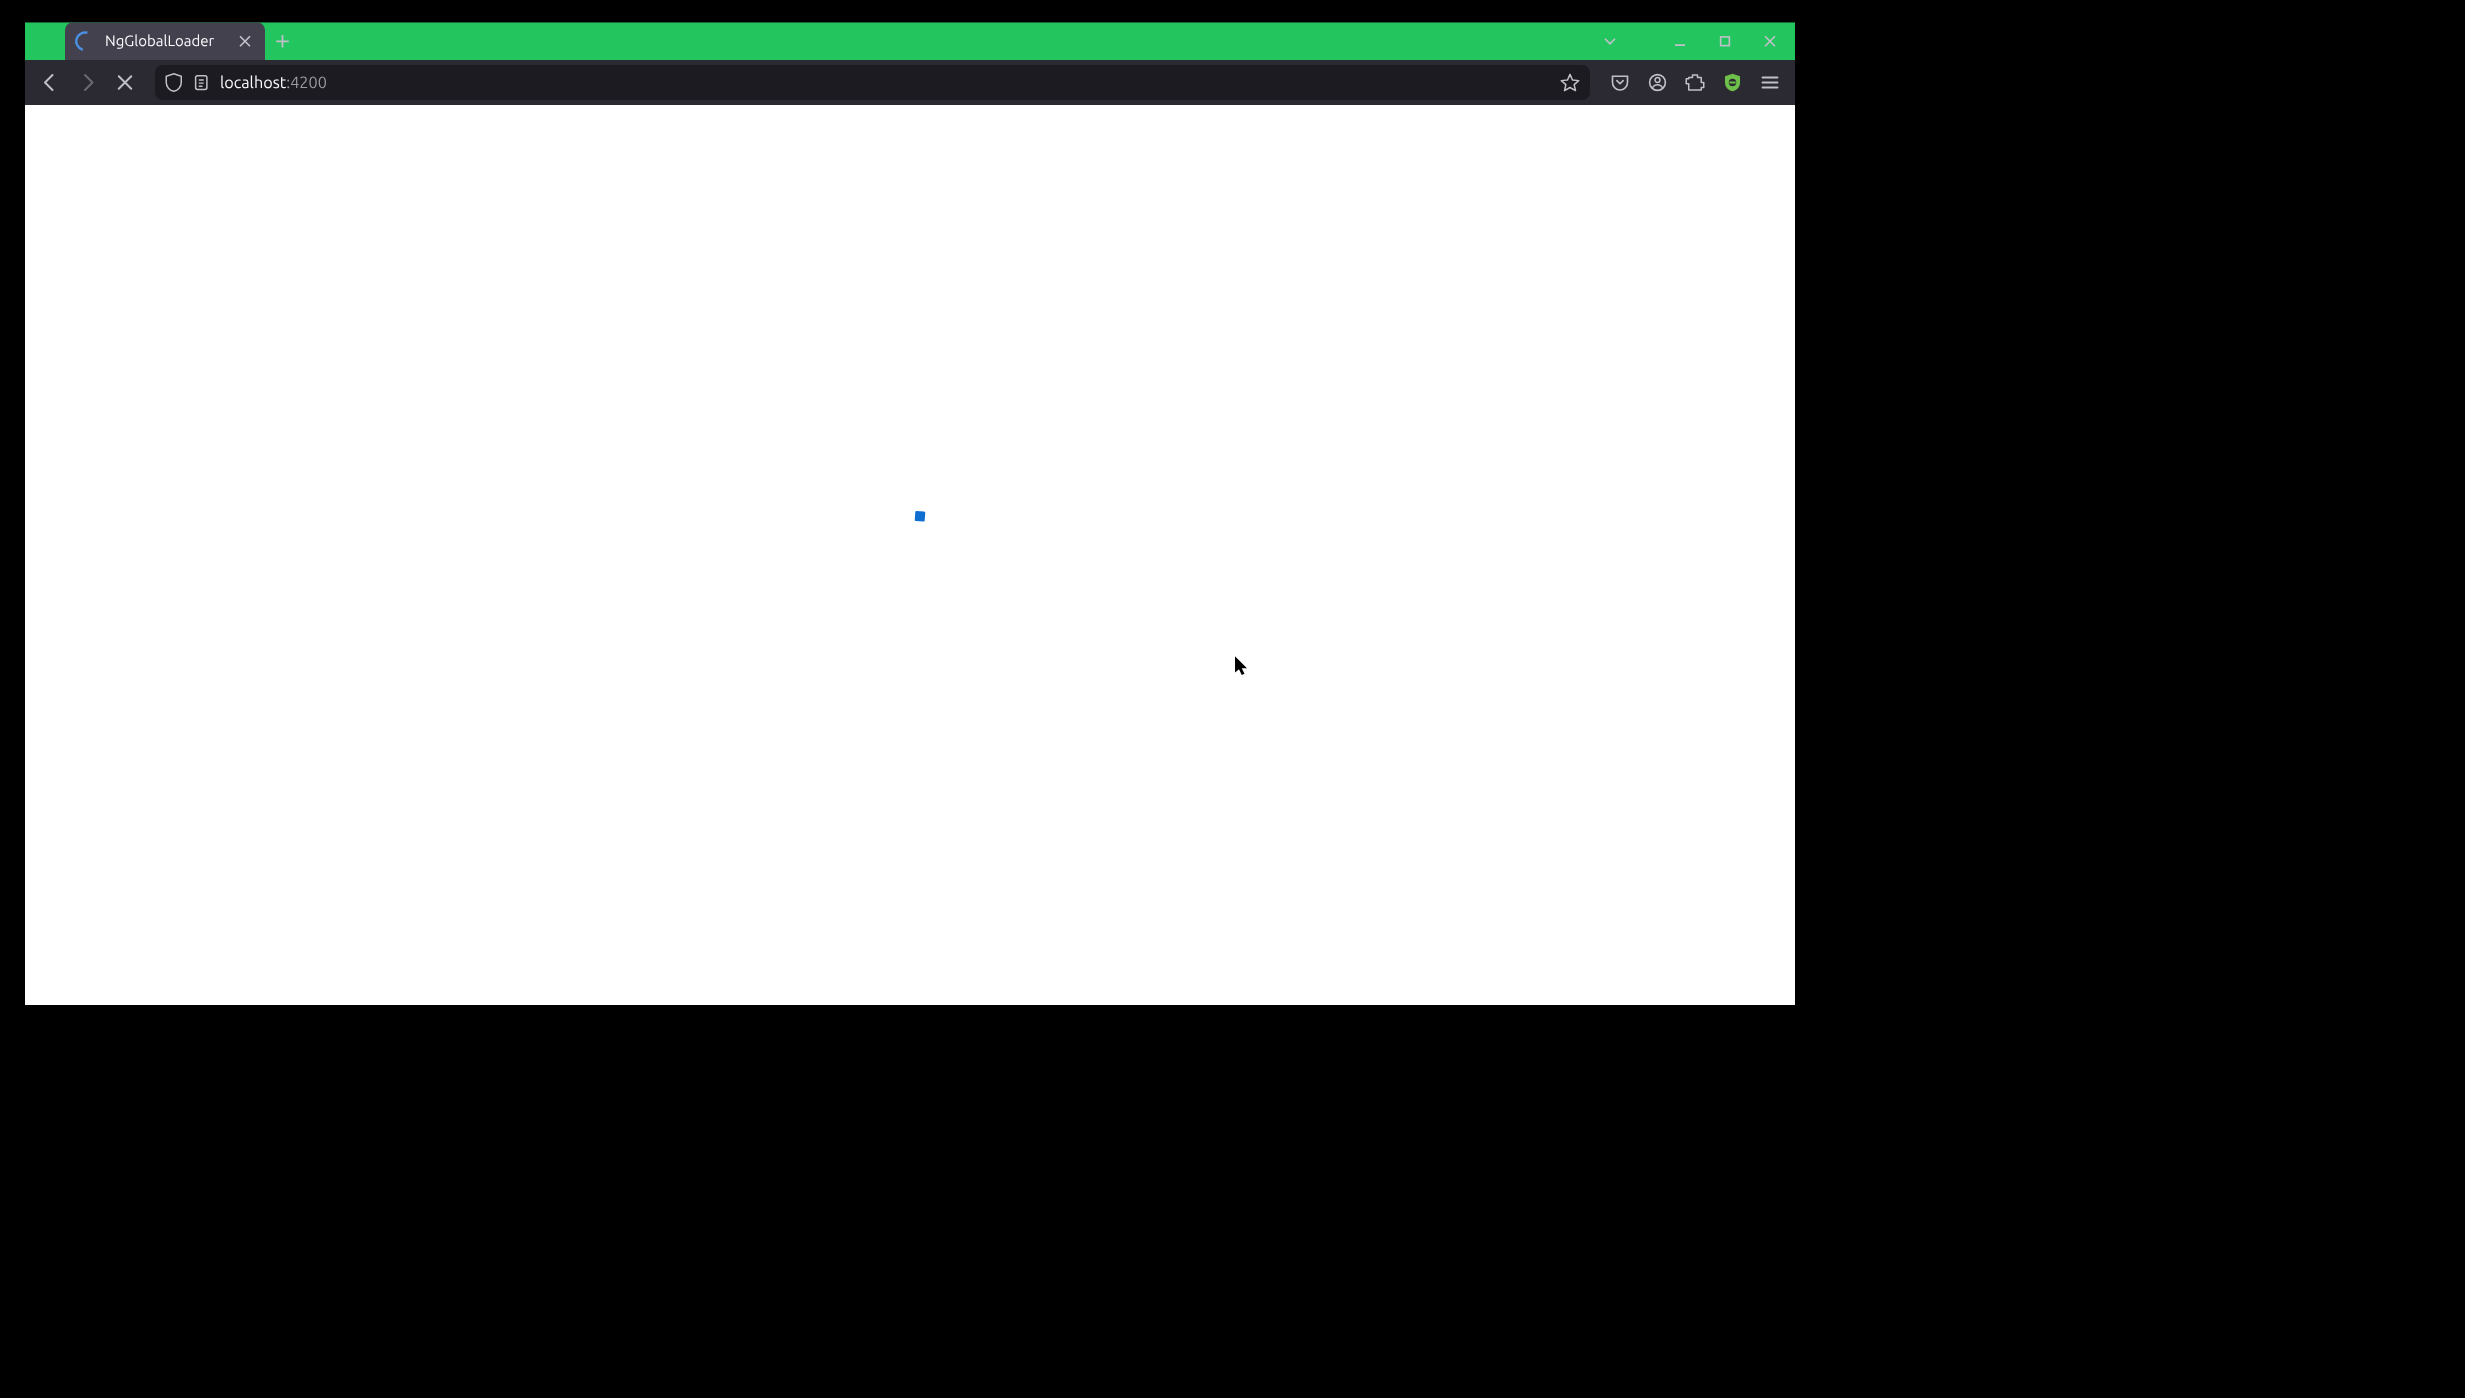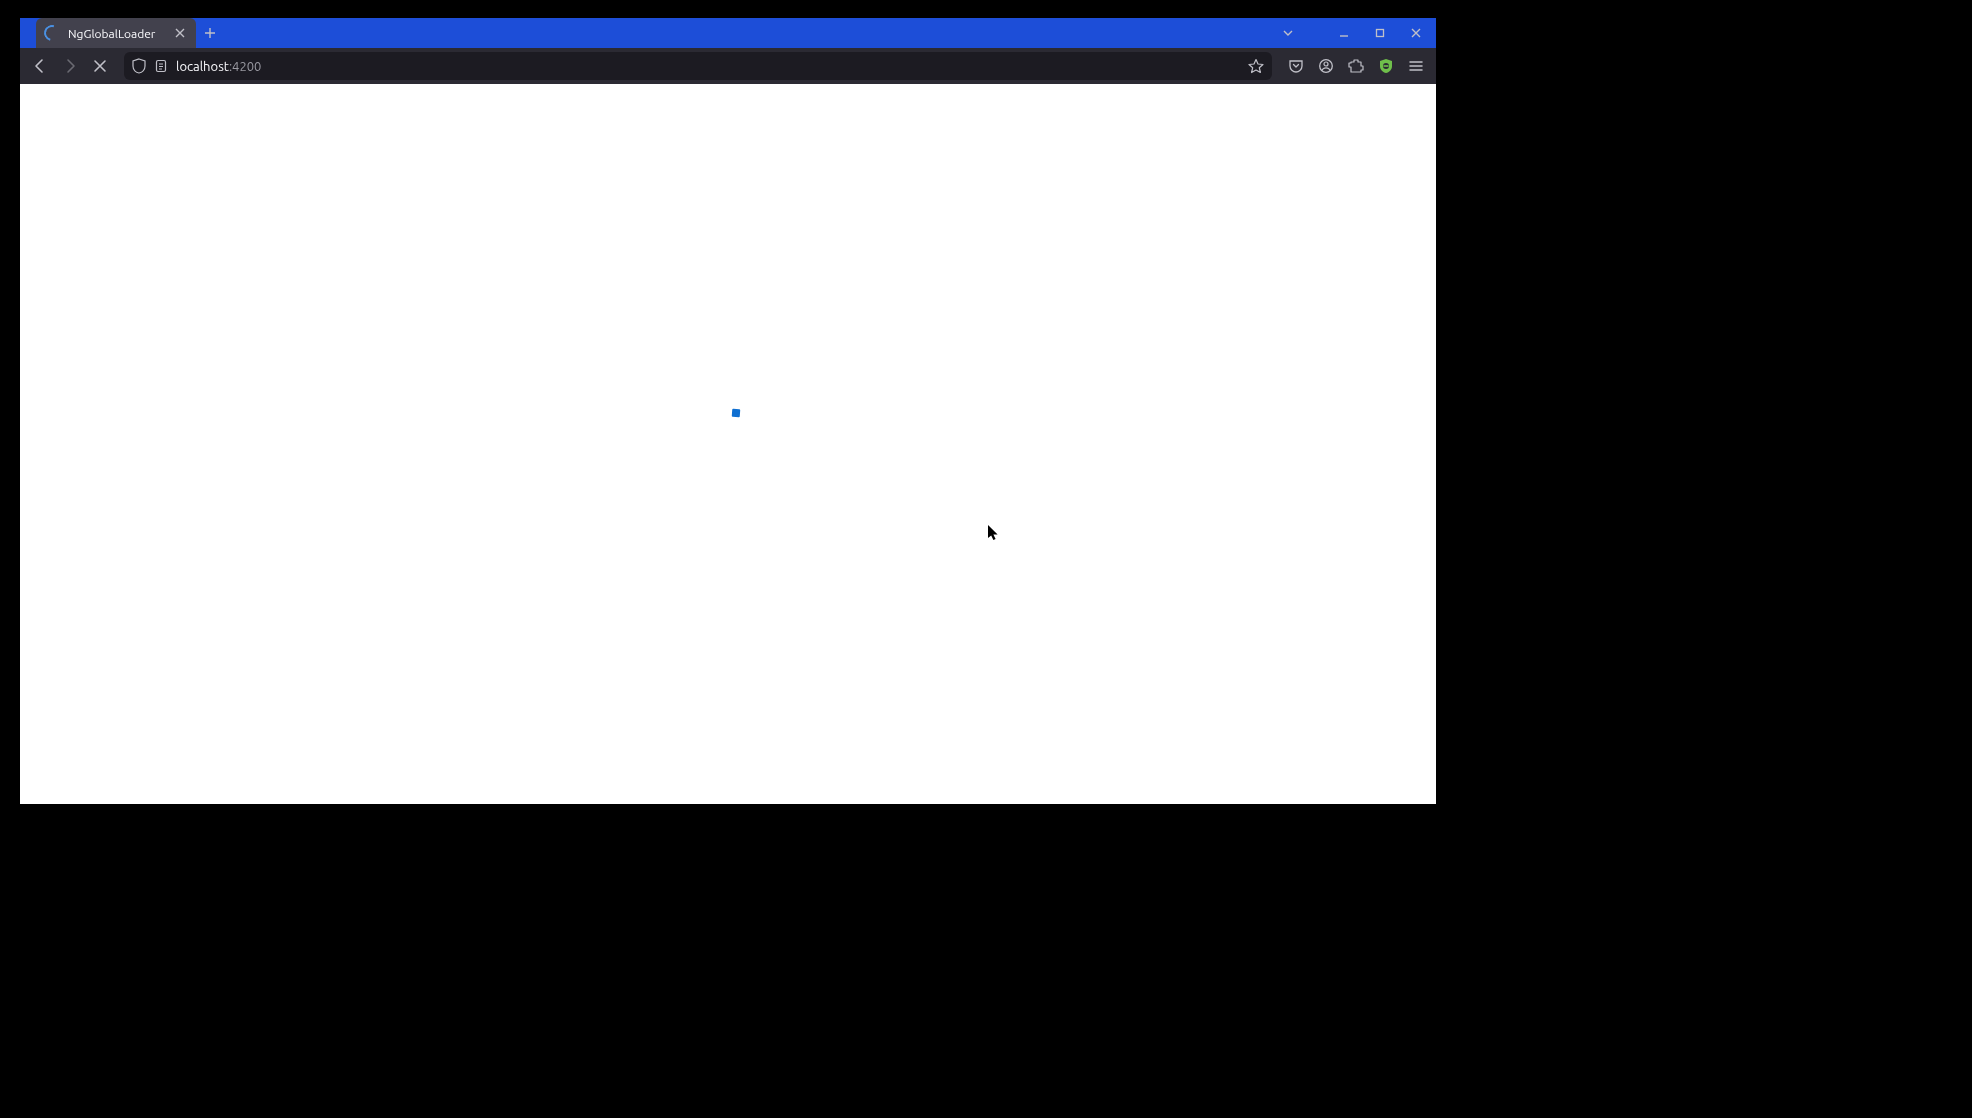--- a/index.html
+++ b/index.html
@@ -17,22 +17,22 @@
     background: #1c1b22;
     display: flex;
     flex-direction: column;
   }
 
   
   .tabstrip {
     height: 30px;
     display: flex;
     align-items: stretch;
-    padding-left: 16px;
-    background: #1d4ed8;
+    padding-left: 32px;
+    background: #22c55e;
     position: relative;
   }
   .tab {
     position: relative;
     width: 160px;
     background: #42414d;
     border-top-left-radius: 6px;
     border-top-right-radius: 6px;
     display: flex;
     align-items: center;

